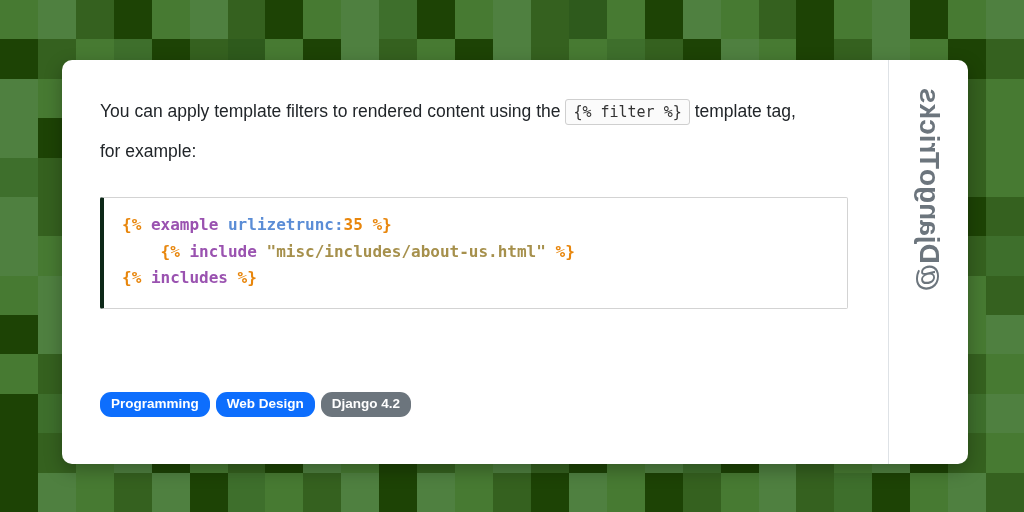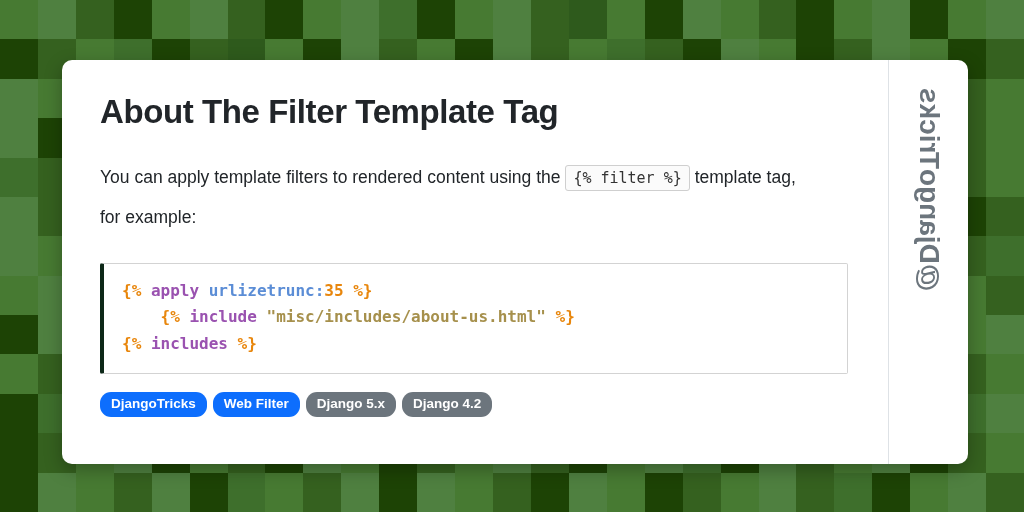--- a/index.html
+++ b/index.html
@@ -499,36 +499,34 @@
     <i style="background: rgb(29, 67, 5);"></i>
     <i style="background: rgb(71, 122, 50);"></i>
     <i style="background: rgb(79, 128, 64);"></i>
     <i style="background: rgb(53, 97, 31);"></i>
   </div>
 
 <div class="card">
 
   <div class="card-inner">
 
-    <h1 class="page-title">About The Filter Template Tag</h1>
 
     <p class="intro"><span>You can apply template filters to rendered content using the</span>
       <code class="inline">{% filter %}</code>
       <span>template tag, for example:</span></p>
 
     <div class="codeblock">
-      <pre><code id="code-target"><span class="tok-tag">{%</span><span class="tok-plain"> </span><span class="tok-kw">apply</span><span class="tok-plain"> </span><span class="tok-name">urlizetrunc:</span><span class="tok-num">35</span><span class="tok-plain"> </span><span class="tok-tag">%}</span>
+      <pre><code id="code-target"><span class="tok-tag">{%</span><span class="tok-plain"> </span><span class="tok-kw">example</span><span class="tok-plain"> </span><span class="tok-name">urlizetrunc:</span><span class="tok-num">35</span><span class="tok-plain"> </span><span class="tok-tag">%}</span>
 <span class="tok-plain">    </span><span class="tok-tag">{%</span><span class="tok-plain"> </span><span class="tok-kw">include</span><span class="tok-plain"> </span><span class="tok-str">"misc/includes/about-us.html"</span><span class="tok-plain"> </span><span class="tok-tag">%}</span>
 <span class="tok-tag">{%</span><span class="tok-plain"> </span><span class="tok-kw">includes</span><span class="tok-plain"> </span><span class="tok-tag">%}</span></code></pre>
     </div>
 
     <div class="badges">
-        <span class="badge primary" style="background: rgb(13, 110, 253);">DjangoTricks</span>
-        <span class="badge primary" style="background: rgb(13, 110, 253);">Web Filter</span>
-        <span class="badge secondary" style="background: rgb(108, 117, 125);">Django 5.x</span>
+        <span class="badge primary" style="background: rgb(13, 110, 253);">Programming</span>
+        <span class="badge primary" style="background: rgb(13, 110, 253);">Web Design</span>
         <span class="badge secondary" style="background: rgb(108, 117, 125);">Django 4.2</span>
       </div>
 
   </div>
 
   <div class="vhandle">
     <span>@DjangoTricks</span>
   </div>
 
 </div>

